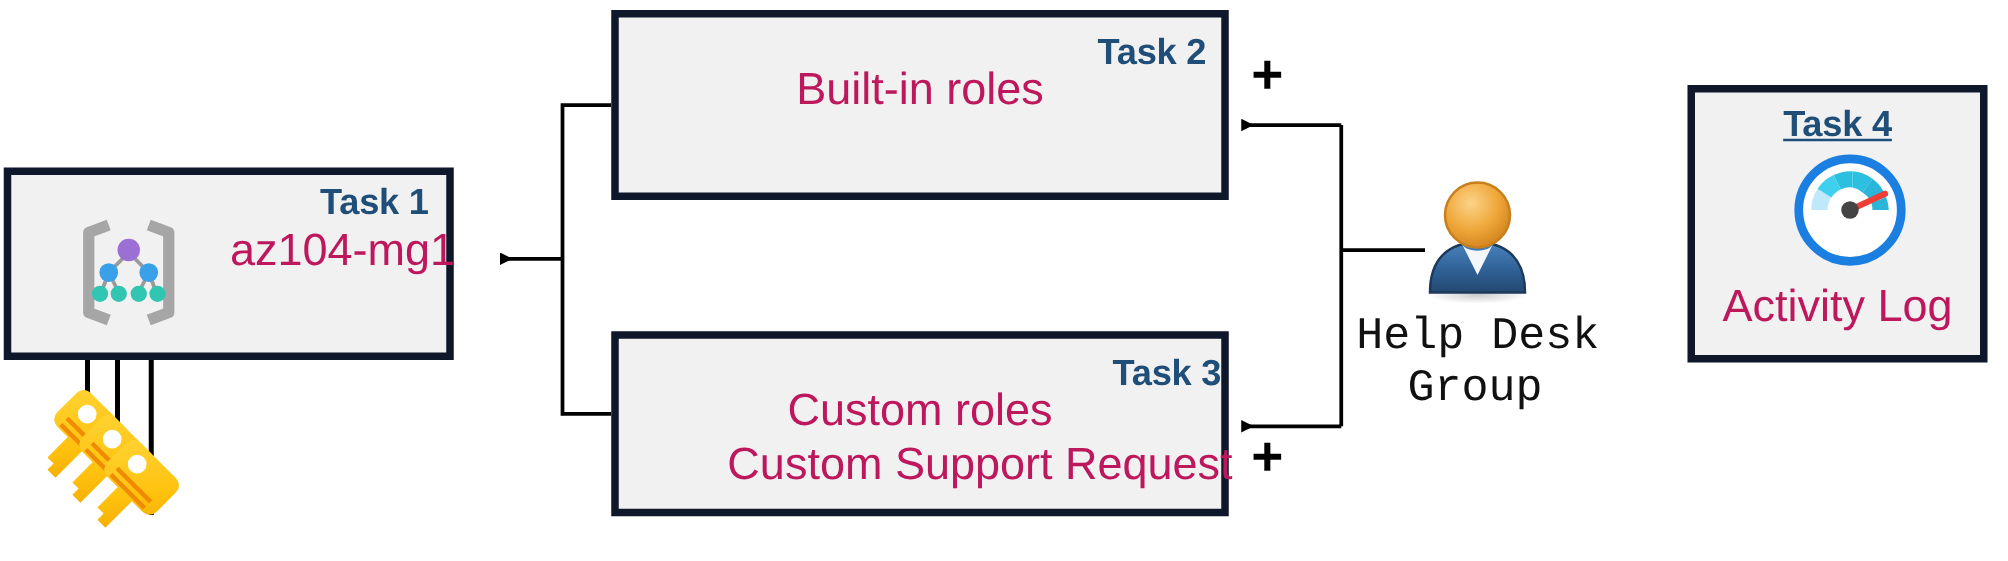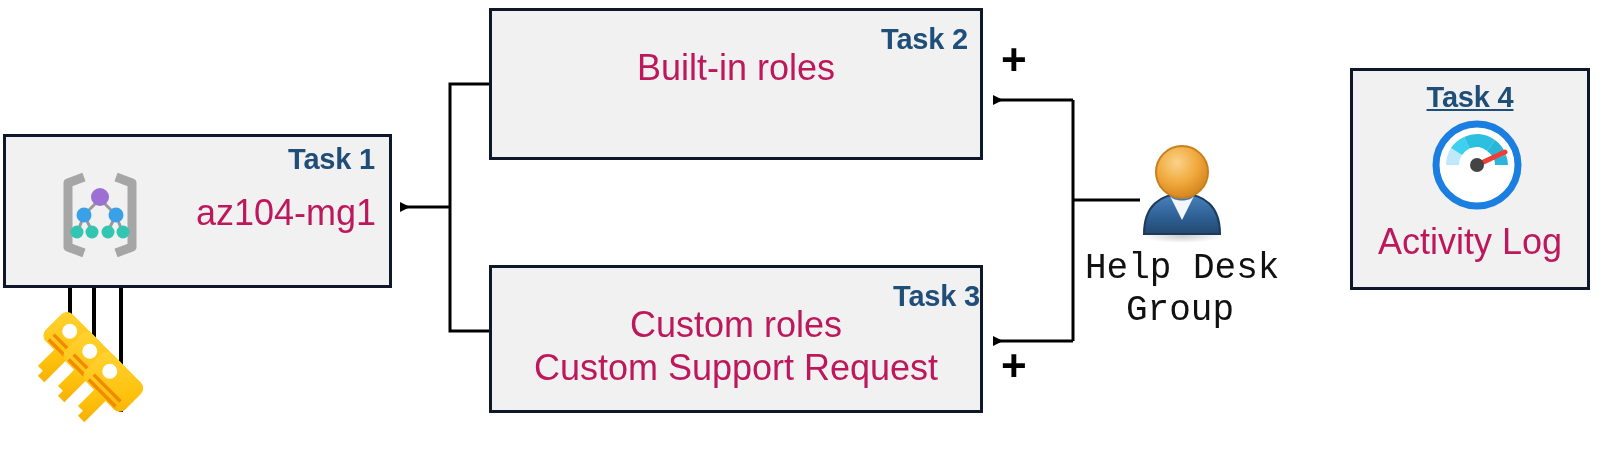--- a/index.html
+++ b/index.html
@@ -14,21 +14,21 @@
     position: relative;
     width: 1606px;
     height: 449px;
     background: #ffffff;
     overflow: hidden;
   }
   .task-box {
     position: absolute;
     box-sizing: border-box;
     background: #f1f1f1;
-    border: 3px solid #0f172a;
+    border: 6px solid #0f172a;
   }
   .task-tag {
     position: absolute;
     color: #1f4e79;
     font-weight: bold;
     font-size: 29px;
     letter-spacing: -0.2px;
     white-space: nowrap;
   }
   .box-text {
@@ -90,21 +90,21 @@
     <line x1="1073" y1="100" x2="994" y2="100" stroke="#000000" stroke-width="3" marker-end="url(#arrowL)"></line>
     <line x1="1073" y1="341" x2="994" y2="341" stroke="#000000" stroke-width="3" marker-end="url(#arrowL)"></line>
 
     <g>
       <line x1="70" y1="360" x2="70" y2="250" stroke="#000000" stroke-width="4" marker-end="url(#arrowU)"></line>
       <line x1="94" y1="385" x2="94" y2="250" stroke="#000000" stroke-width="4" marker-end="url(#arrowU)"></line>
       <line x1="121" y1="412" x2="121" y2="262" stroke="#000000" stroke-width="4" marker-end="url(#arrowU)"></line>
     </g>
   </svg>
 
-  <div class="task-box" style="left:3px; top:134px; width:389px; height:154px;">
+  <div class="task-box" style="left:3px; top:134px; width:360px; height:154px;">
     <span class="task-tag" style="right:14px; top:6px;">Task 1</span>
 
     <span style="position:absolute; left:48px; top:32px; width:92px; height:92px;">
       <svg viewBox="0 0 92 92" width="92" height="92" xmlns="http://www.w3.org/2000/svg">
         <path d="M30,8 L14,14 L14,78 L30,84" stroke="#a6a6a6" stroke-width="9" fill="none" stroke-linejoin="round" stroke-linecap="butt"></path>
         <path d="M62,8 L78,14 L78,78 L62,84" stroke="#a6a6a6" stroke-width="9" fill="none" stroke-linejoin="round" stroke-linecap="butt"></path>
         <line x1="46" y1="30" x2="30" y2="46" stroke="#9a9a9a" stroke-width="3"></line>
         <line x1="46" y1="30" x2="62" y2="46" stroke="#9a9a9a" stroke-width="3"></line>
         <line x1="30" y1="46" x2="24" y2="62" stroke="#9a9a9a" stroke-width="3"></line>
         <line x1="30" y1="46" x2="38" y2="62" stroke="#9a9a9a" stroke-width="3"></line>
@@ -113,33 +113,33 @@
         <circle cx="46" cy="28" r="9" fill="#9b6fd4"></circle>
         <circle cx="30" cy="46" r="7.5" fill="#3aa0e8"></circle>
         <circle cx="62" cy="46" r="7.5" fill="#3aa0e8"></circle>
         <circle cx="23" cy="63" r="6.5" fill="#32c5b2"></circle>
         <circle cx="38" cy="63" r="6.5" fill="#32c5b2"></circle>
         <circle cx="54" cy="63" r="6.5" fill="#32c5b2"></circle>
         <circle cx="69" cy="63" r="6.5" fill="#32c5b2"></circle>
       </svg>
     </span>
 
-    <div class="box-text" style="position:absolute; left:160px; top:55px; width:210px;text-align:right;">az104-mg1</div>
+    <div class="box-text" style="position:absolute; left:160px; top:39px; width:210px;">az104-mg1</div>
   </div>
 
   <div class="task-box" style="left:489px; top:8px; width:494px; height:152px;">
     <span class="task-tag" style="right:12px; top:12px;">Task 2</span>
     <div class="box-text" style="position:absolute; left:0; top:36px; width:100%;">Built-in roles</div>
   </div>
   <span class="plus" style="left:1001px; top:38px;">+</span>
 
   <div class="task-box" style="left:489px; top:265px; width:494px; height:148px;">
     <span class="task-tag" style="right:0; top:12px;">Task 3</span>
     <div class="box-text" style="position:absolute; left:0; top:36px; width:100%;">Custom roles</div>
-    <div class="box-text" style="position:absolute; left:0; top:79px; width:100%;">Custom Support Request</div>
+    <div class="box-text" style="position:absolute; left:0; top:79px; width:100%;padding-left:48px;">Custom Support Request</div>
   </div>
   <span class="plus" style="left:1001px; top:344px;">+</span>
 
   <div style="position:absolute; left:1085px; top:140px; width:190px; height:230px;font-family:Liberation Mono, monospace;">
     <span style="position:absolute; left:45px; top:0; width:104px; height:104px;">
       <svg viewBox="0 0 104 104" width="104" height="104" xmlns="http://www.w3.org/2000/svg">
         <defs>
           <radialGradient id="headG" cx="40%" cy="32%" r="72%">
             <stop offset="0%" stop-color="#fbd38a"></stop>
             <stop offset="55%" stop-color="#f0a93c"></stop>

